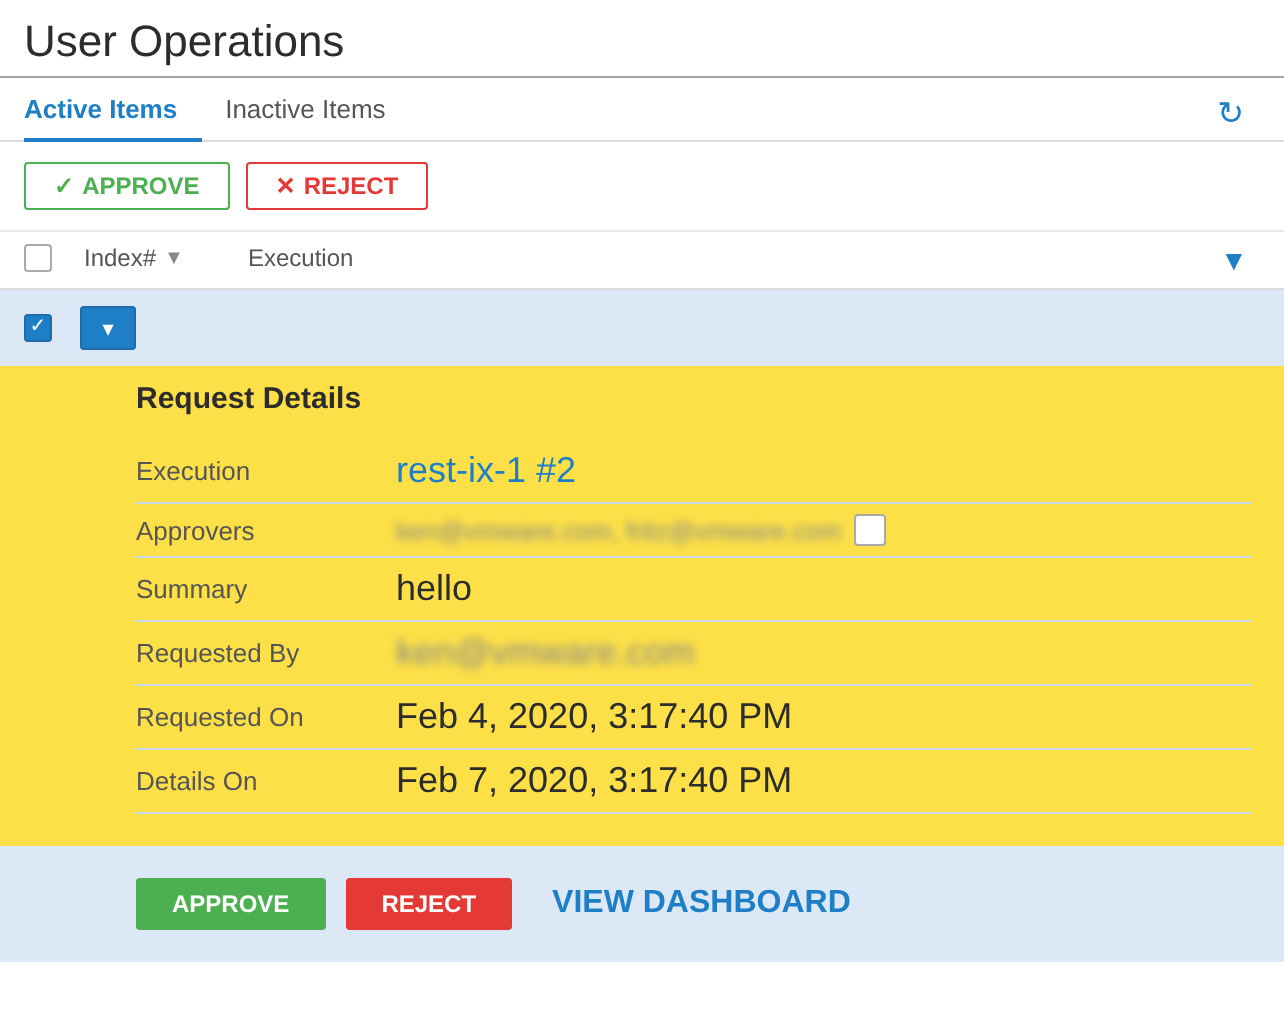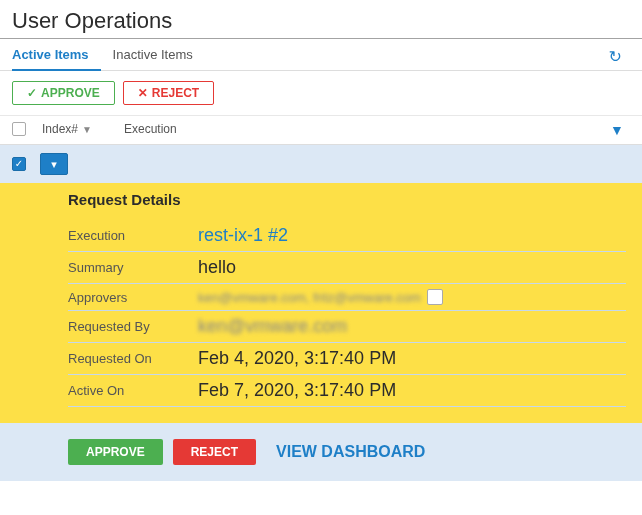--- a/index.html
+++ b/index.html
@@ -377,44 +377,44 @@
 
   <div class="detail-panel">
     <div class="detail-section-title">Request Details</div>
 
     <div class="detail-row">
       <div class="detail-label">Execution</div>
       <div class="detail-value link">rest-ix-1 #2</div>
     </div>
 
     <div class="detail-row">
-      <div class="detail-label">Summary</div>
-      <div class="detail-value">hello</div>
-    </div>
-
-    <div class="detail-row">
       <div class="detail-label">Approvers</div>
       <div class="approvers-value">
         <span class="approvers-text">ken@vmware.com, fritz@vmware.com</span>
         <div class="approvers-icon"></div>
       </div>
     </div>
 
     <div class="detail-row">
+      <div class="detail-label">Summary</div>
+      <div class="detail-value">hello</div>
+    </div>
+
+    <div class="detail-row">
       <div class="detail-label">Requested By</div>
       <div class="detail-value" style="filter:blur(2px); color:#888;">ken@vmware.com</div>
     </div>
 
     <div class="detail-row">
       <div class="detail-label">Requested On</div>
       <div class="detail-value">Feb 4, 2020, 3:17:40 PM</div>
     </div>
 
     <div class="detail-row">
-      <div class="detail-label">Active On</div>
+      <div class="detail-label">Details On</div>
       <div class="detail-value">Feb 7, 2020, 3:17:40 PM</div>
     </div>
   </div>
 
   <div class="bottom-actions">
     <button class="btn-approve-bottom">APPROVE</button>
     <button class="btn-reject-bottom">REJECT</button>
     <button class="btn-dashboard">VIEW DASHBOARD</button>
   </div>
 </div>

